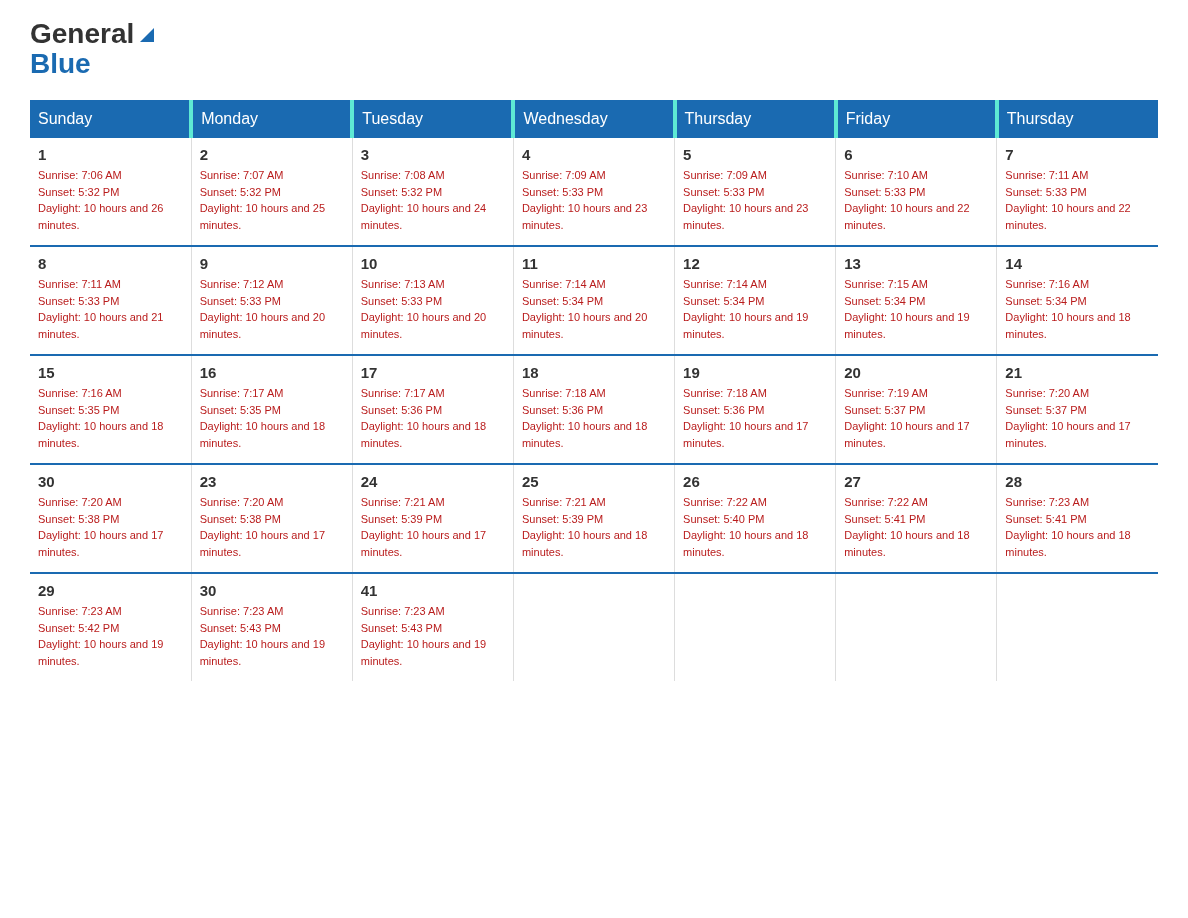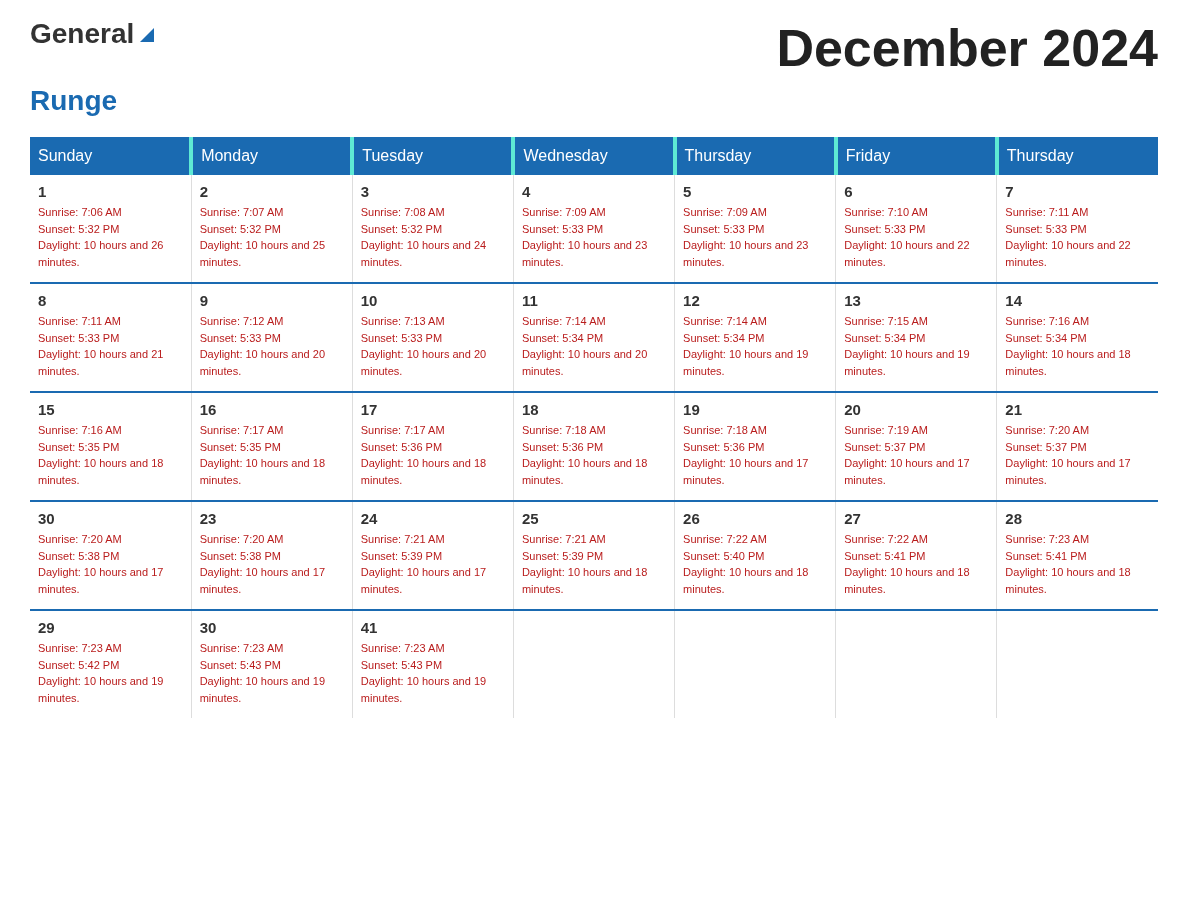--- a/index.html
+++ b/index.html
@@ -12,21 +12,20 @@
     .header {
       display: flex;
       justify-content: space-between;
       align-items: flex-start;
       margin-bottom: 20px;
     }
     .logo {
       display: flex;
       flex-direction: column;
       align-items: flex-start;
-      gap: 37px;
     }
     .logo-text {
       font-size: 28px;
       font-weight: bold;
       color: #333;
       line-height: 1;
     }
     .logo-blue {
       color: #1a6ab1;
       font-size: 28px;
@@ -98,24 +97,23 @@
 <body>
 
 <div class="header">
   <div class="logo">
     <div style="display:flex; align-items:center;">
       <span class="logo-text">General</span>
       <svg width="22" height="22" viewBox="0 0 22 22" style="margin-left:2px; margin-top:2px;">
         <polygon points="4,18 18,18 18,4" fill="#1a6ab1"></polygon>
       </svg>
     </div>
-    <span class="logo-blue">Runge</span>
+    <span class="logo-blue">Blue</span>
   </div>
   <div class="title-section">
-    <div class="month-title">December 2024</div>
   </div>
 </div>
 
 <table>
   <thead>
     <tr>
       <th>Sunday</th>
       <th>Monday</th>
       <th>Tuesday</th>
       <th>Wednesday</th>

